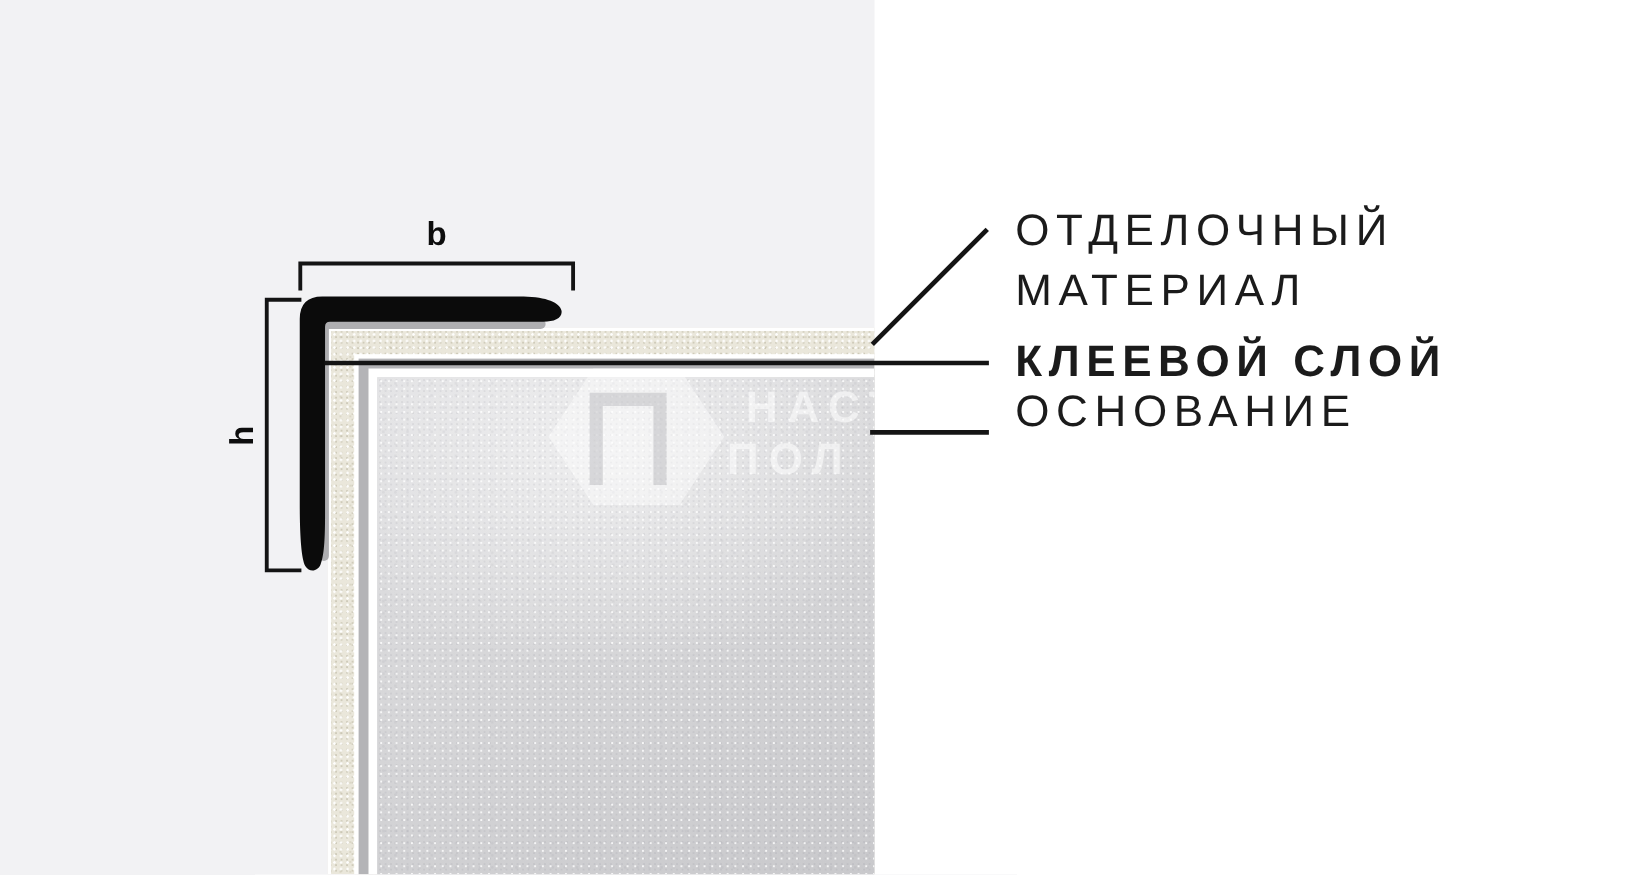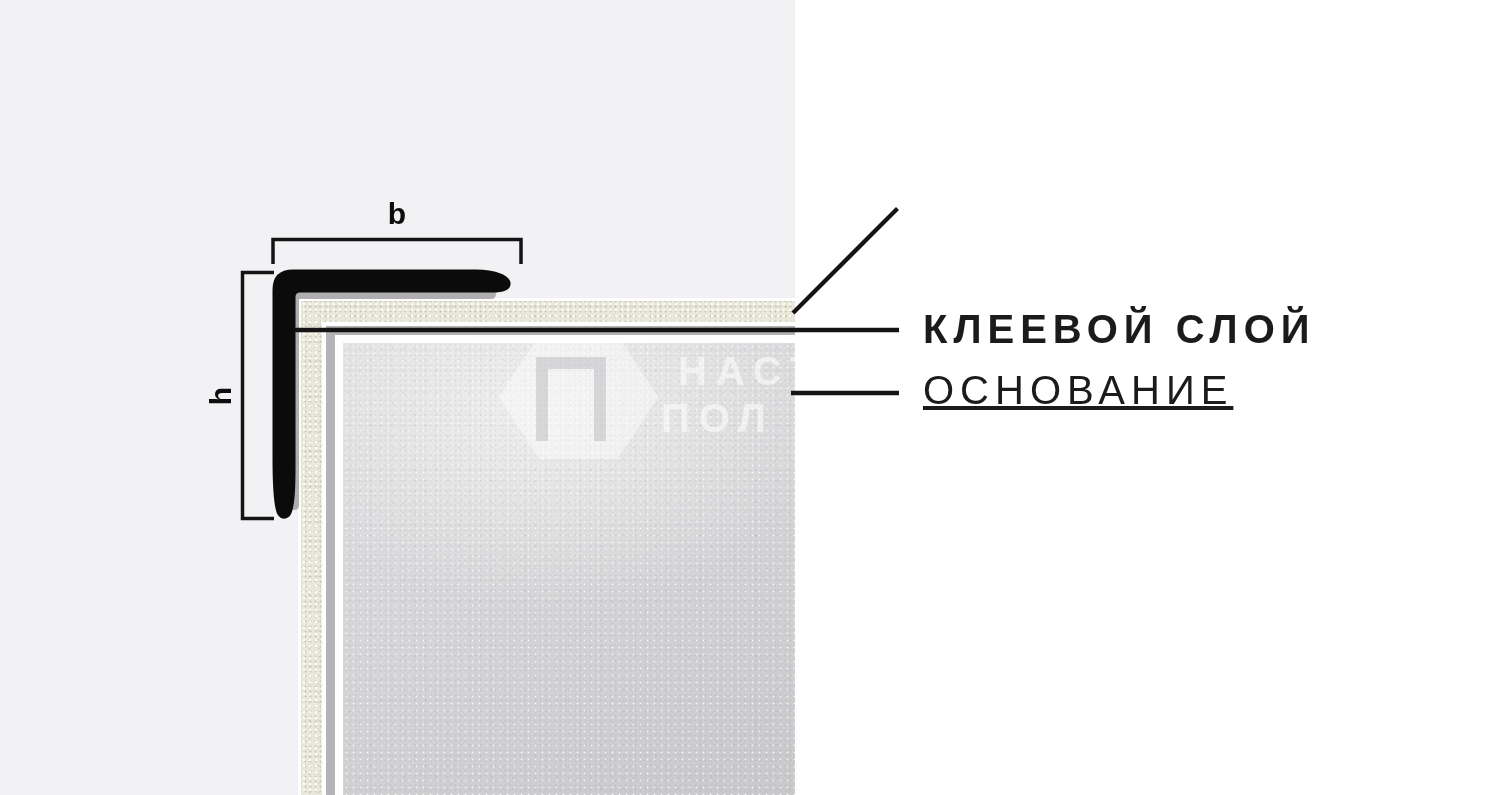--- a/index.html
+++ b/index.html
@@ -95,21 +95,21 @@
   
   .lbl {
     position: absolute; left: 923px;
     font-size: 40px; font-weight: 400;
     letter-spacing: 6px;
     color: #1b1b1b;
     white-space: nowrap;
   }
   .lbl-finish { top: 183px; line-height: 54px; }
   .lbl-adhesive { top: 309px; line-height: 40px; font-weight: bold; }
-  .lbl-base { top: 370px; line-height: 40px; text-decoration: underline; }
+  .lbl-base { top: 354px; line-height: 40px; }
 </style>
 </head>
 <body>
 
 <div class="page">
 
   <div class="panel">
     <div class="layer layer-finish"></div>
     <div class="layer layer-gap-outer"></div>
     <div class="layer layer-adhesive"></div>
@@ -147,16 +147,20 @@
     <polyline points="274,272.5 242.5,272.5 242.5,518.5 274,518.5" fill="none" stroke="#141414" stroke-width="3.5"></polyline>
 
     <line x1="793" y1="313" x2="897.5" y2="208.5" stroke="#141414" stroke-width="4.3"></line>
     <line x1="295" y1="330" x2="899" y2="330" stroke="#141414" stroke-width="4.3"></line>
     <line x1="791" y1="393" x2="899" y2="393" stroke="#141414" stroke-width="4.3"></line>
   </svg>
 
   <div class="dim dim-b">b</div>
   <div class="dim dim-h">h</div>
 
+  <div class="lbl lbl-finish">
+    <div>ОТДЕЛОЧНЫЙ</div>
+    <div>МАТЕРИАЛ</div>
+  </div>
   <div class="lbl lbl-adhesive">КЛЕЕВОЙ СЛОЙ</div>
   <div class="lbl lbl-base">ОСНОВАНИЕ</div>
 
 </div>
 
 </body></html>

